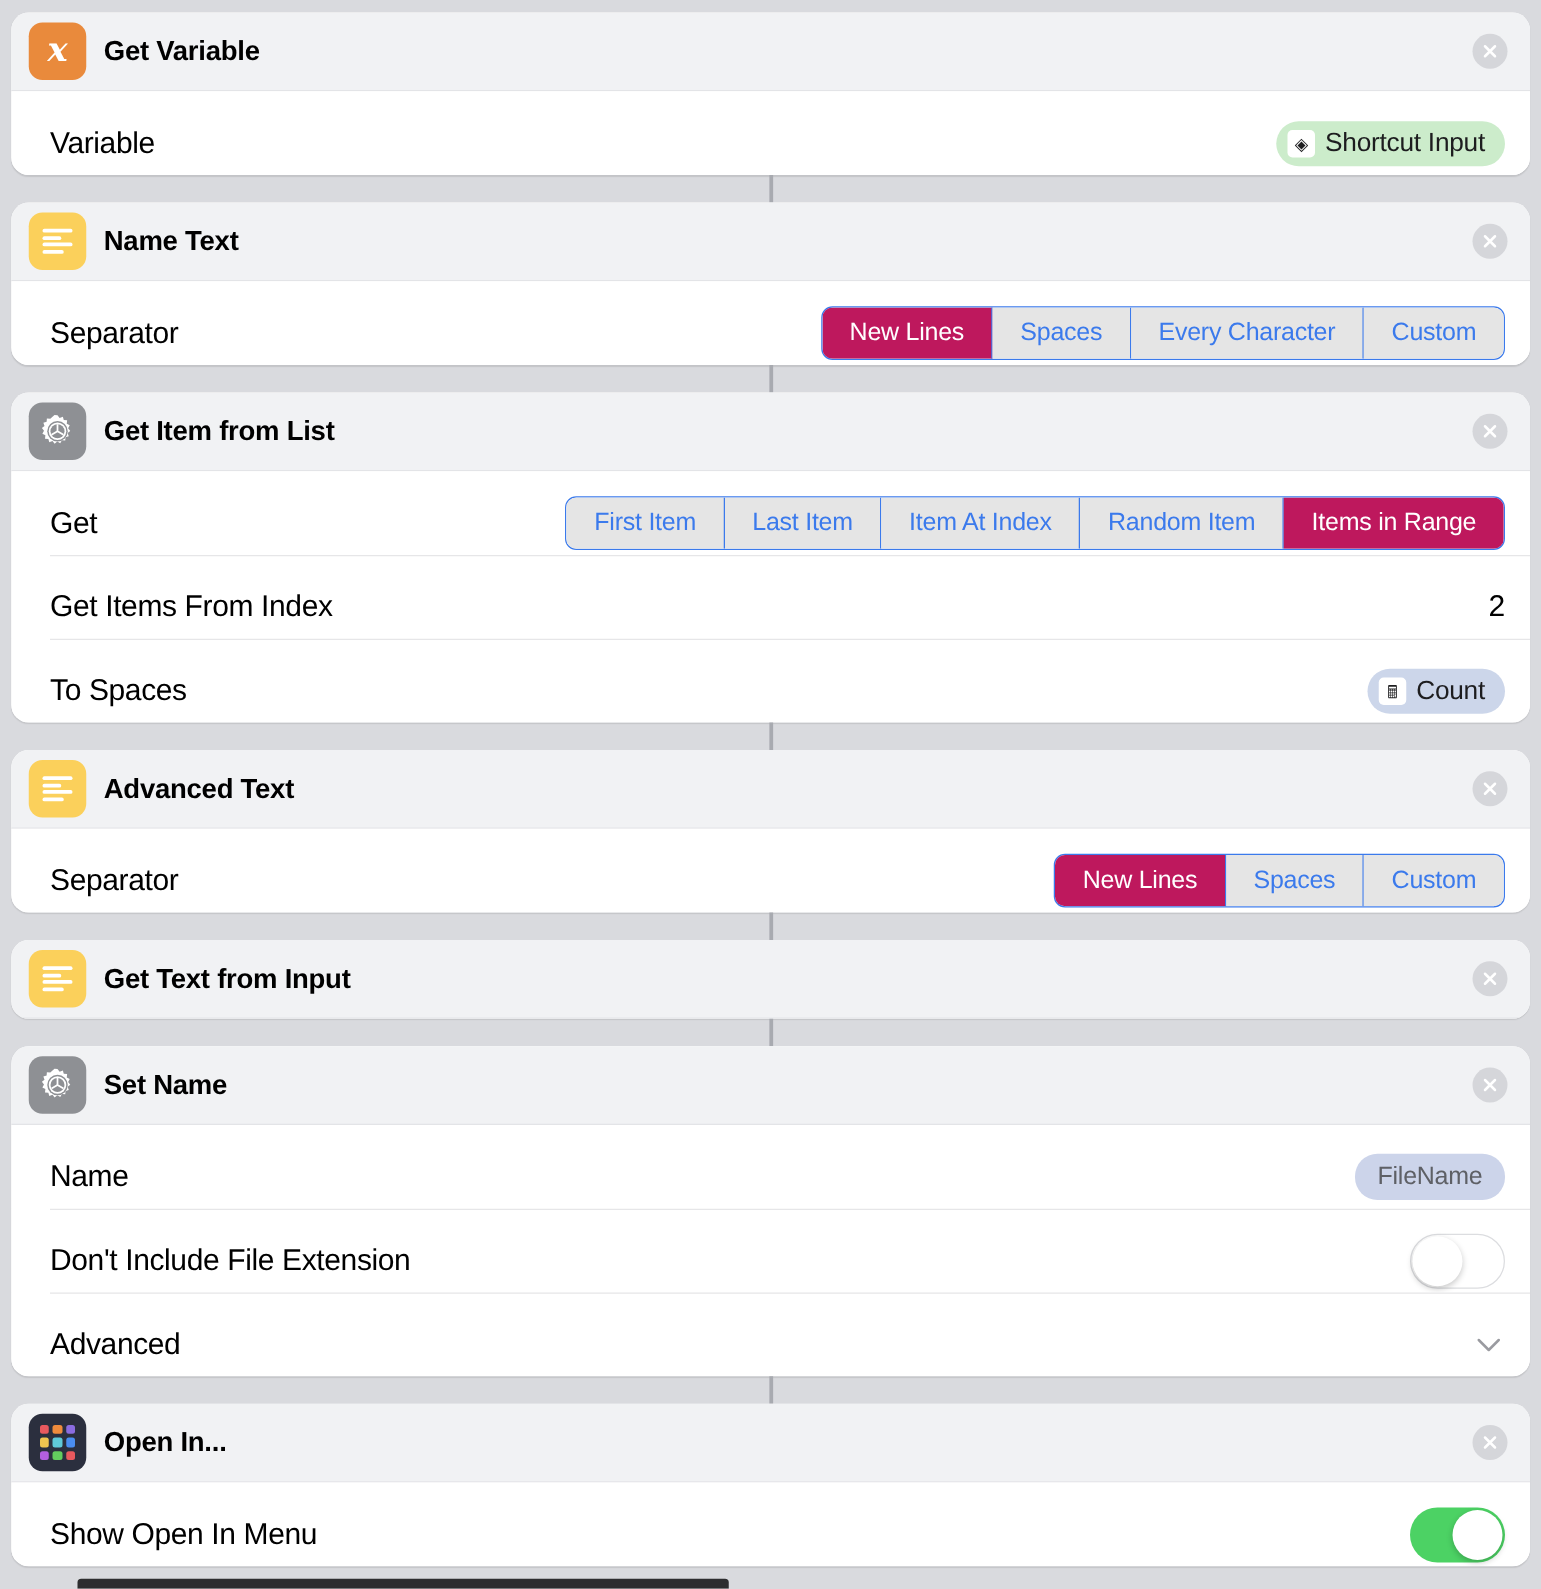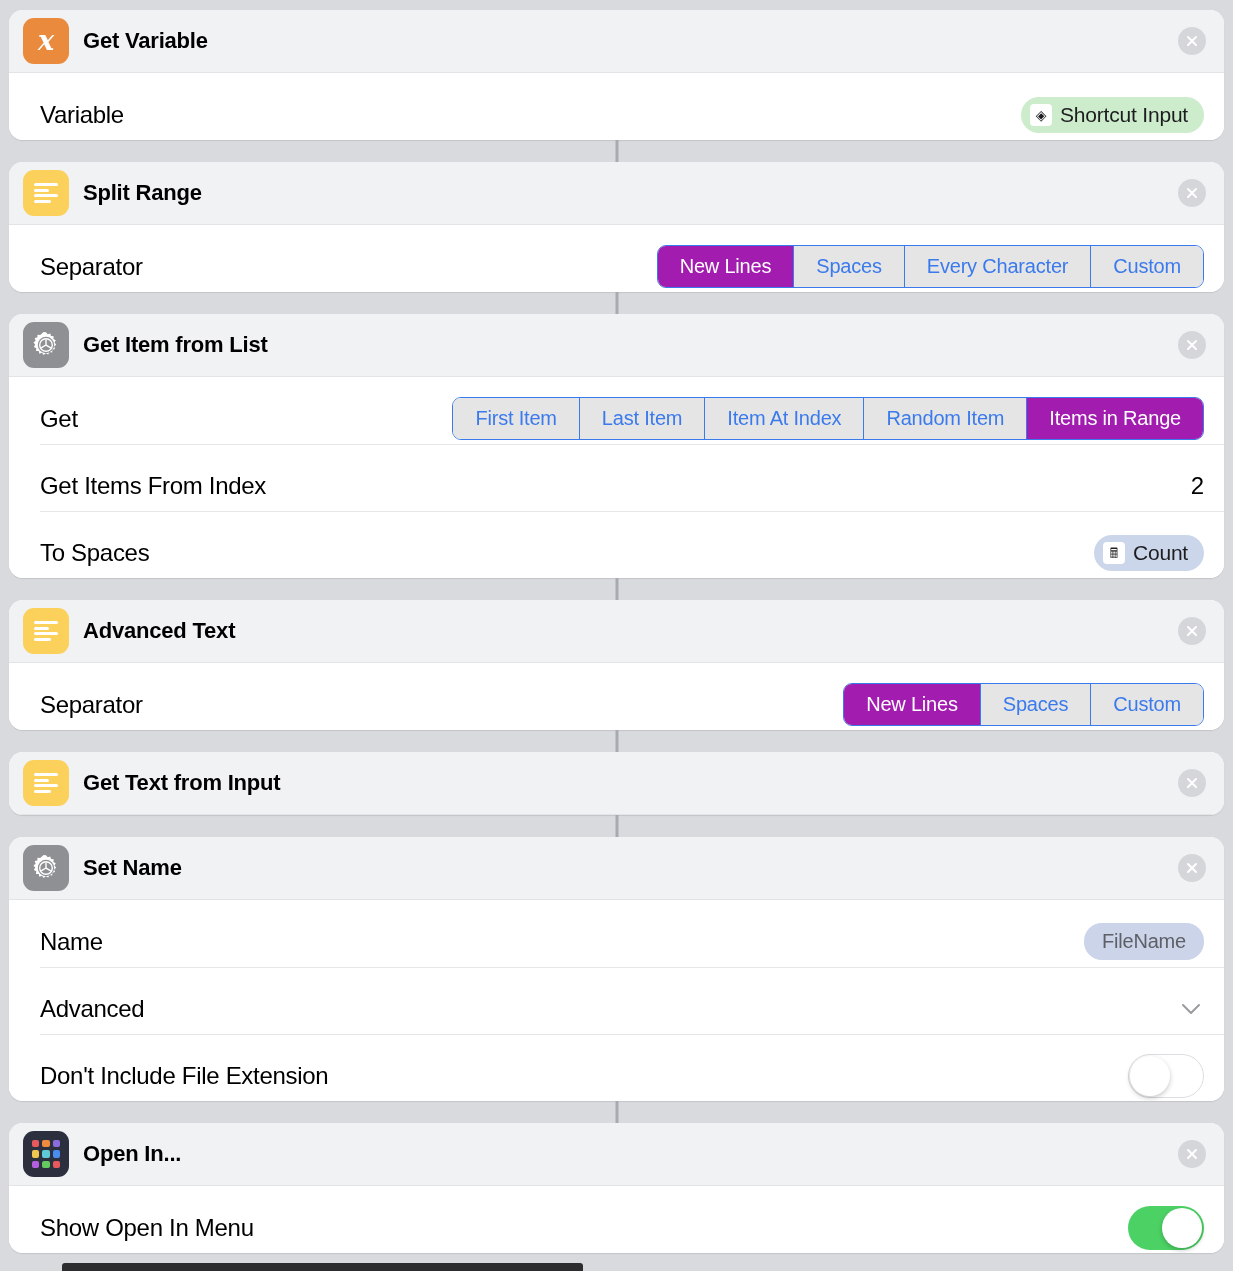--- a/index.html
+++ b/index.html
@@ -199,21 +199,21 @@
     padding: 0 22px;
     font-size: 20px;
     color: #3b7aec;
     background: #e5e5e5;
     border-right: 1px solid #3b7aec;
     letter-spacing: -0.2px;
     white-space: nowrap;
   }
   .segmented .seg:last-child { border-right: none; }
   .segmented .seg.selected {
-    background: #a21caf;
+    background: #be185d;
     color: #ffffff;
   }
 
   
   .switch {
     width: 76px;
     height: 44px;
     border-radius: 22px;
     position: relative;
     flex: 0 0 76px;
@@ -276,21 +276,21 @@
     <div class="card">
       <div class="card-header">
         <div class="act-icon yellow">
           <div class="lines">
             <i></i>
             <i></i>
             <i></i>
             <i></i>
           </div>
         </div>
-        <div class="card-title">Split Range</div>
+        <div class="card-title">Name Text</div>
         <div class="close-btn">
           <svg width="16" height="16" viewBox="0 0 16 16">
             <path d="M4 4l8 8M12 4l-8 8" stroke="#ffffff" stroke-width="2" stroke-linecap="round"></path>
           </svg>
         </div>
       </div>
       <div class="row">
         <div class="row-label">Separator</div>
         <div class="row-spacer"></div>
         <div class="segmented">
@@ -418,32 +418,32 @@
         </div>
       </div>
       <div class="row">
         <div class="row-label">Name</div>
         <div class="row-spacer"></div>
         <div class="token plain">
           <span>FileName</span>
         </div>
       </div>
       <div class="row">
+        <div class="row-label">Don't Include File Extension</div>
+        <div class="row-spacer"></div>
+        <div class="switch off">
+          <div class="knob"></div>
+        </div>
+      </div>
+      <div class="row">
         <div class="row-label">Advanced</div>
         <div class="row-spacer"></div>
         <div class="chevron"><svg width="26" height="26" viewBox="0 0 26 26">
             <path d="M5 9l8 8 8-8" stroke="#9a9ba0" stroke-width="2" fill="none" stroke-linecap="round" stroke-linejoin="round"></path>
           </svg></div>
-      </div>
-      <div class="row">
-        <div class="row-label">Don't Include File Extension</div>
-        <div class="row-spacer"></div>
-        <div class="switch off">
-          <div class="knob"></div>
-        </div>
       </div>
     </div>
     <div class="connector"></div>
     <div class="card">
       <div class="card-header">
         <div class="act-icon grid">
           <div class="appgrid">
             <span style="background: rgb(232, 89, 94);"></span>
             <span style="background: rgb(239, 139, 60);"></span>
             <span style="background: rgb(139, 108, 224);"></span>

